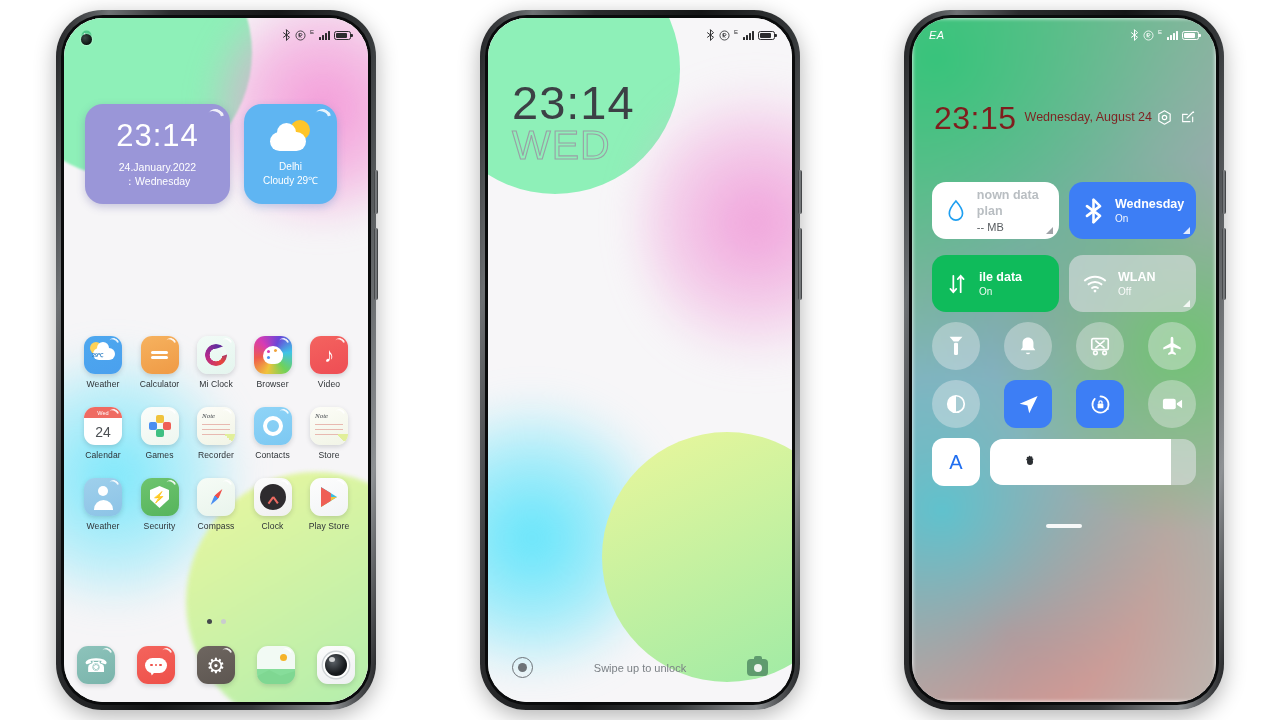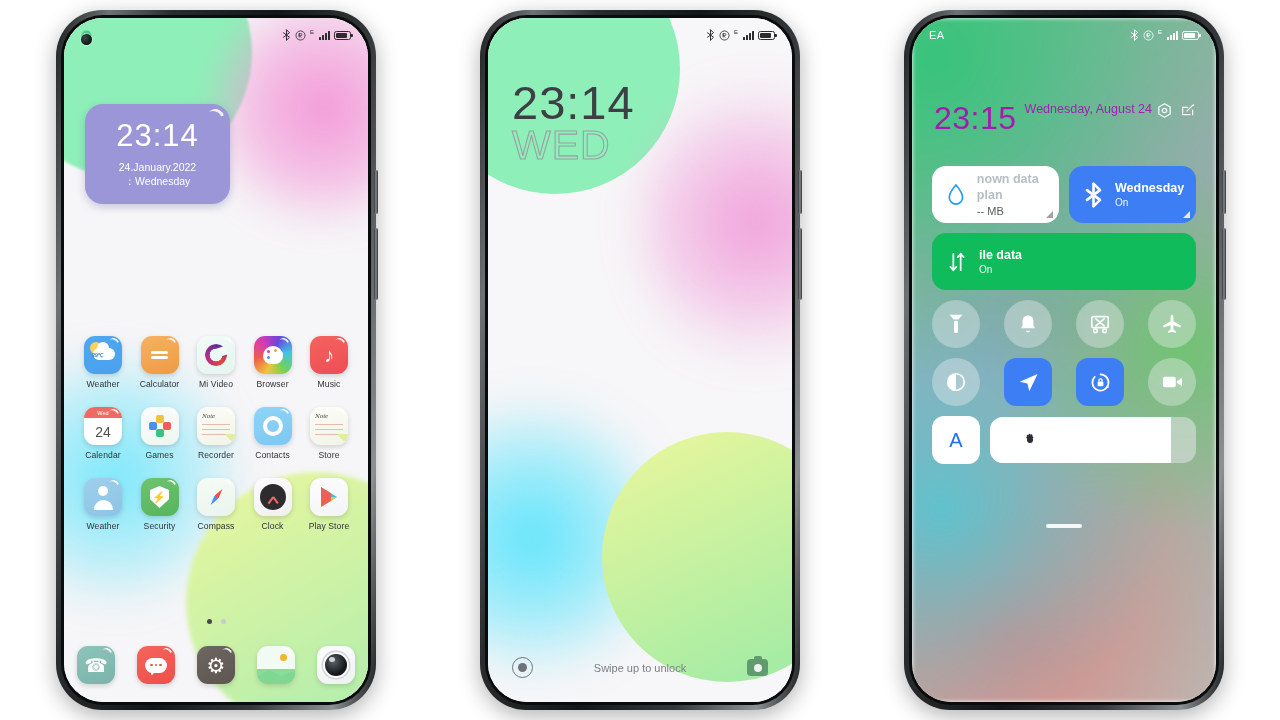--- a/index.html
+++ b/index.html
@@ -61,21 +61,21 @@
       radial-gradient(circle at 10% 72%, rgba(80,200,214,.85) 0%, rgba(80,200,214,0) 40%),
       radial-gradient(circle at 32% 90%, rgba(232,122,120,.75) 0%, rgba(232,122,120,0) 38%),
       radial-gradient(circle at 80% 18%, rgba(168,170,178,.75) 0%, rgba(168,170,178,0) 44%),
       radial-gradient(circle at 62% 36%, rgba(140,148,186,.65) 0%, rgba(140,148,186,0) 40%),
       linear-gradient(160deg,#7bbf8e 0%,#9aa9b4 46%,#a9b0a8 72%,#b9bcb6 100%);
       filter:blur(2px); }
 
   
   .statusbar { position:absolute; top:0; left:0; right:0; height:34px; display:flex; align-items:center;
                justify-content:space-between; padding:0 17px; z-index:30; }
-  .sb-left { display:flex; align-items:center; gap:5px; font-size:10px; letter-spacing:.3px; }
+  .sb-left { display:flex; align-items:center; gap:5px; font-size:10px; letter-spacing:.3px;font-style:italic; }
   .sb-right { display:flex; align-items:center; gap:4px; }
   .sb-dark { color:#2c2c2e; }
   .sb-light { color:#ffffff; }
   .carrier { font-size:11px; font-weight:400; }
   .sig { display:flex; align-items:flex-end; gap:1px; height:10px; }
   .sig i { display:block; width:2px; background:currentColor; border-radius:.5px; }
   .sig i:nth-child(1){height:3px;} .sig i:nth-child(2){height:5px;}
   .sig i:nth-child(3){height:7px;} .sig i:nth-child(4){height:9px;}
   .etag { font-size:6px; vertical-align:top; margin-right:1px; position:relative; top:-3px; }
   .batt { width:17px; height:9px; border:1.2px solid currentColor; border-radius:2.4px; position:relative; padding:1px; }
@@ -228,28 +228,28 @@
             align-items:center; justify-content:center; }
   .lk-rec i { width:9px; height:9px; border-radius:50%; background:#6e7378; display:block; }
   .lk-hint { font-size:11px; color:#7b8085; }
   .lk-cam { width:21px; height:17px; border-radius:4px; background:#5f9b6e; position:relative; }
   .lk-cam::before { content:""; position:absolute; left:6.5px; top:-3px; width:8px; height:4px;
                     border-radius:2px 2px 0 0; background:#5f9b6e; }
   .lk-cam::after { content:""; position:absolute; left:50%; top:50%; transform:translate(-50%,-50%);
                    width:8px; height:8px; border-radius:50%; background:#eef3ee; }
 
   
-  .cc-head { position:absolute; left:22px; right:20px; top:84px; display:flex; align-items:flex-start; z-index:25; color:#a21caf; }
+  .cc-head { position:absolute; left:22px; right:20px; top:84px; display:flex; align-items:center; z-index:25; color:#7f1d1d; }
   .cc-time { font-size:32px; font-weight:300; line-height:1; letter-spacing:.5px; }
   .cc-date { font-size:12.5px; margin-left:8px; margin-bottom:2.5px; opacity:.96; }
   .cc-gear { width:17px; height:17px; margin-left:4px; margin-bottom:1px; }
   .cc-edit { width:16px; height:16px; margin-left:auto; margin-bottom:2px; }
 
   .cc-tiles { position:absolute; left:20px; right:20px; top:148px; z-index:25; }
-  .trow { display:flex; gap:10px; margin-bottom:10px; }
+  .trow { display:flex; gap:10px; margin-bottom:10px;margin-top:16px; }
   .tile-lg { flex:1; height:57px; border-radius:14px; display:flex; align-items:center; padding-left:14px;
              gap:11px; position:relative; overflow:hidden; }
   .tile-lg .tl-txt { display:flex; flex-direction:column; }
   .tile-lg .tl-t { font-size:12.5px; font-weight:700; line-height:1.3; }
   .tile-lg .tl-s { font-size:10px; line-height:1.3; opacity:.93; }
   .tl-corner { position:absolute; right:6px; bottom:5px; width:0; height:0;
                border-left:7px solid transparent; border-bottom:7px solid currentColor; opacity:.85; }
   .t-data  { background:#ffffff; color:#8e9398; }
   .t-data .tl-t{color:#b9bec2;} .t-data .tl-s{color:#4a4f53;font-size:11px;}
   .t-bt    { background:#3d7ef5; color:#fff; }
@@ -325,20 +325,29 @@
           </div>
         </div>
 
         <div class="widgets">
           <div class="w-clock">
             <div class="corner-gloss"></div>
             <div class="time">23:14</div>
             <div class="d1">24.January.2022</div>
             <div class="d2">：Wednesday</div>
           </div>
+          <div class="w-weather">
+            <div class="corner-gloss"></div>
+            <div class="wicon">
+              <div class="sun"></div>
+                <div class="cloud"></div>
+            </div>
+            <div class="city">Delhi</div>
+            <div class="cond">Cloudy 29℃</div>
+          </div>
         </div>
 
         <div class="grid">
 
           <div class="row">
             <div class="app">
               <div class="ic i-weather">
                 <div class="s"></div>
                   <div class="c"></div>
                 <div class="t">29℃</div>
@@ -354,39 +363,39 @@
                   </div>
                   <div class="gloss"></div>
               </div>
               <div class="lbl">Calculator</div>
             </div>
             <div class="app">
               <div class="ic i-video">
                 <div class="cc"></div>
                   <div class="gloss"></div>
               </div>
-              <div class="lbl">Mi Video</div>
+              <div class="lbl">Mi Clock</div>
             </div>
             <div class="app">
               <div class="ic i-themes">
                 <div class="pal">
                     <div class="h" style="left:4px;top:4px;"></div>
                     <div class="h" style="left:11px;top:3px;background:#f0a33c;"></div>
                     <div class="h" style="left:4px;top:10px;background:#4a8ef0;"></div>
                   </div>
                 <div class="gloss"></div>
               </div>
               <div class="lbl">Browser</div>
             </div>
             <div class="app">
               <div class="ic i-music">
                 <div class="note">♪</div>
                   <div class="gloss"></div>
               </div>
-              <div class="lbl">Music</div>
+              <div class="lbl">Video</div>
             </div>
           </div>
 
           <div class="row">
             <div class="app">
               <div class="ic i-cal">
                 <div class="top">Wed</div>
                 <div class="num">24</div>
                 <div class="gloss"></div>
               </div>
@@ -643,20 +652,33 @@
           <div class="trow">
             <div class="tile-lg t-mobile">
               <svg width="22" height="24" viewBox="0 0 24 24">
                 <path d="M8 3v18M8 21 4.8 17.4M8 21l3.2-3.6" stroke="#fff" stroke-width="1.9" fill="none" stroke-linecap="round" stroke-linejoin="round"></path>
                 <path d="M16 21V3M16 3l3.2 3.6M16 3 12.8 6.6" stroke="#fff" stroke-width="1.9" fill="none" stroke-linecap="round" stroke-linejoin="round"></path>
               </svg>
               <div class="tl-txt">
                 <div class="tl-t">ile data</div>
                 <div class="tl-s">On</div>
               </div>
+            </div>
+            <div class="tile-lg t-wlan">
+              <svg width="24" height="20" viewBox="0 0 26 20">
+                <path d="M2 6.2a17 17 0 0 1 22 0" fill="none" stroke="#fff" stroke-width="2.1" stroke-linecap="round"></path>
+                <path d="M6 10.4a11 11 0 0 1 14 0" fill="none" stroke="#fff" stroke-width="2.1" stroke-linecap="round"></path>
+                <path d="M9.8 14.4a5.6 5.6 0 0 1 6.4 0" fill="none" stroke="#fff" stroke-width="2.1" stroke-linecap="round"></path>
+                <circle cx="13" cy="17.6" r="1.5" fill="#fff"></circle>
+              </svg>
+              <div class="tl-txt">
+                <div class="tl-t">WLAN</div>
+                <div class="tl-s">Off</div>
+              </div>
+              <div class="tl-corner"></div>
             </div>
           </div>
 
           <div class="crow" style="margin-top:6px;">
             <div class="circ">
               <svg width="20" height="22" viewBox="0 0 20 24">
                 <path d="M3 2h14l-4.4 5H7.4z" fill="#fff"></path>
                 <rect x="7.8" y="8.4" width="4.4" height="13.4" rx="1.4" fill="#fff"></rect>
               </svg>
             </div>

